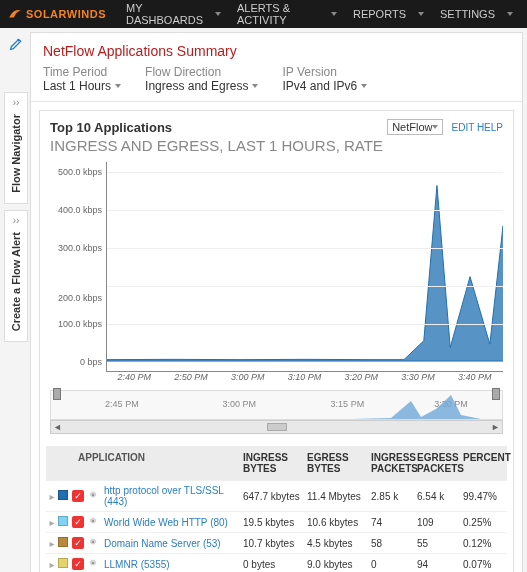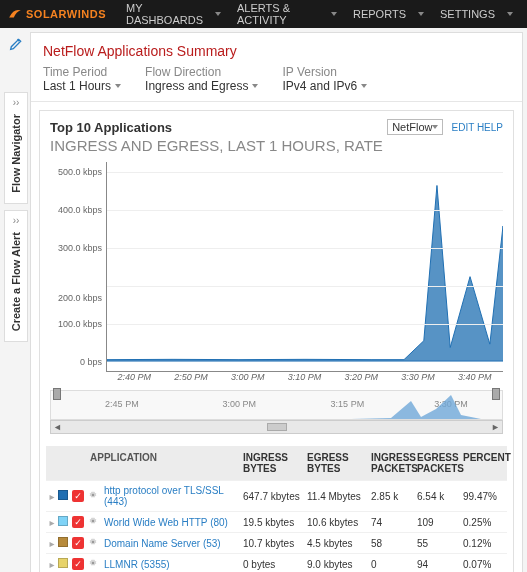--- a/index.html
+++ b/index.html
@@ -58,21 +58,21 @@
   .c-sw  { width: 14px; }
   .c-chk { width: 16px; }
   .c-gear{ width: 14px; color: #999; }
   .c-app { flex: 1; color: #297ec4; padding-left: 2px; }
   .c-app a { color: #297ec4; text-decoration: none; }
   .c-ib  { width: 64px; color:#333; }
   .c-eb  { width: 64px; color:#333;}
   .c-ip  { width: 46px; color:#333;}
   .c-ep  { width: 46px; color:#333;}
   .c-pc  { width: 44px; color:#333;}
-  .thead .c-app { color:#555; padding-left: 44px;}
+  .thead .c-app { color:#555; padding-left: 32px;}
   .swatch { width: 10px; height: 10px; display: inline-block; border:1px solid rgba(0,0,0,.2);}
   .chk { width: 12px; height: 12px; background: #e33; border-radius: 2px; display: inline-flex; align-items:center; justify-content:center; color:#fff; font-size:9px;}
   .gear-ic svg { width:10px; height:10px; }
 </style>
 </head>
 <body>
 
 <div class="topnav">
   <div class="brand">
     <svg viewBox="0 0 24 24">

